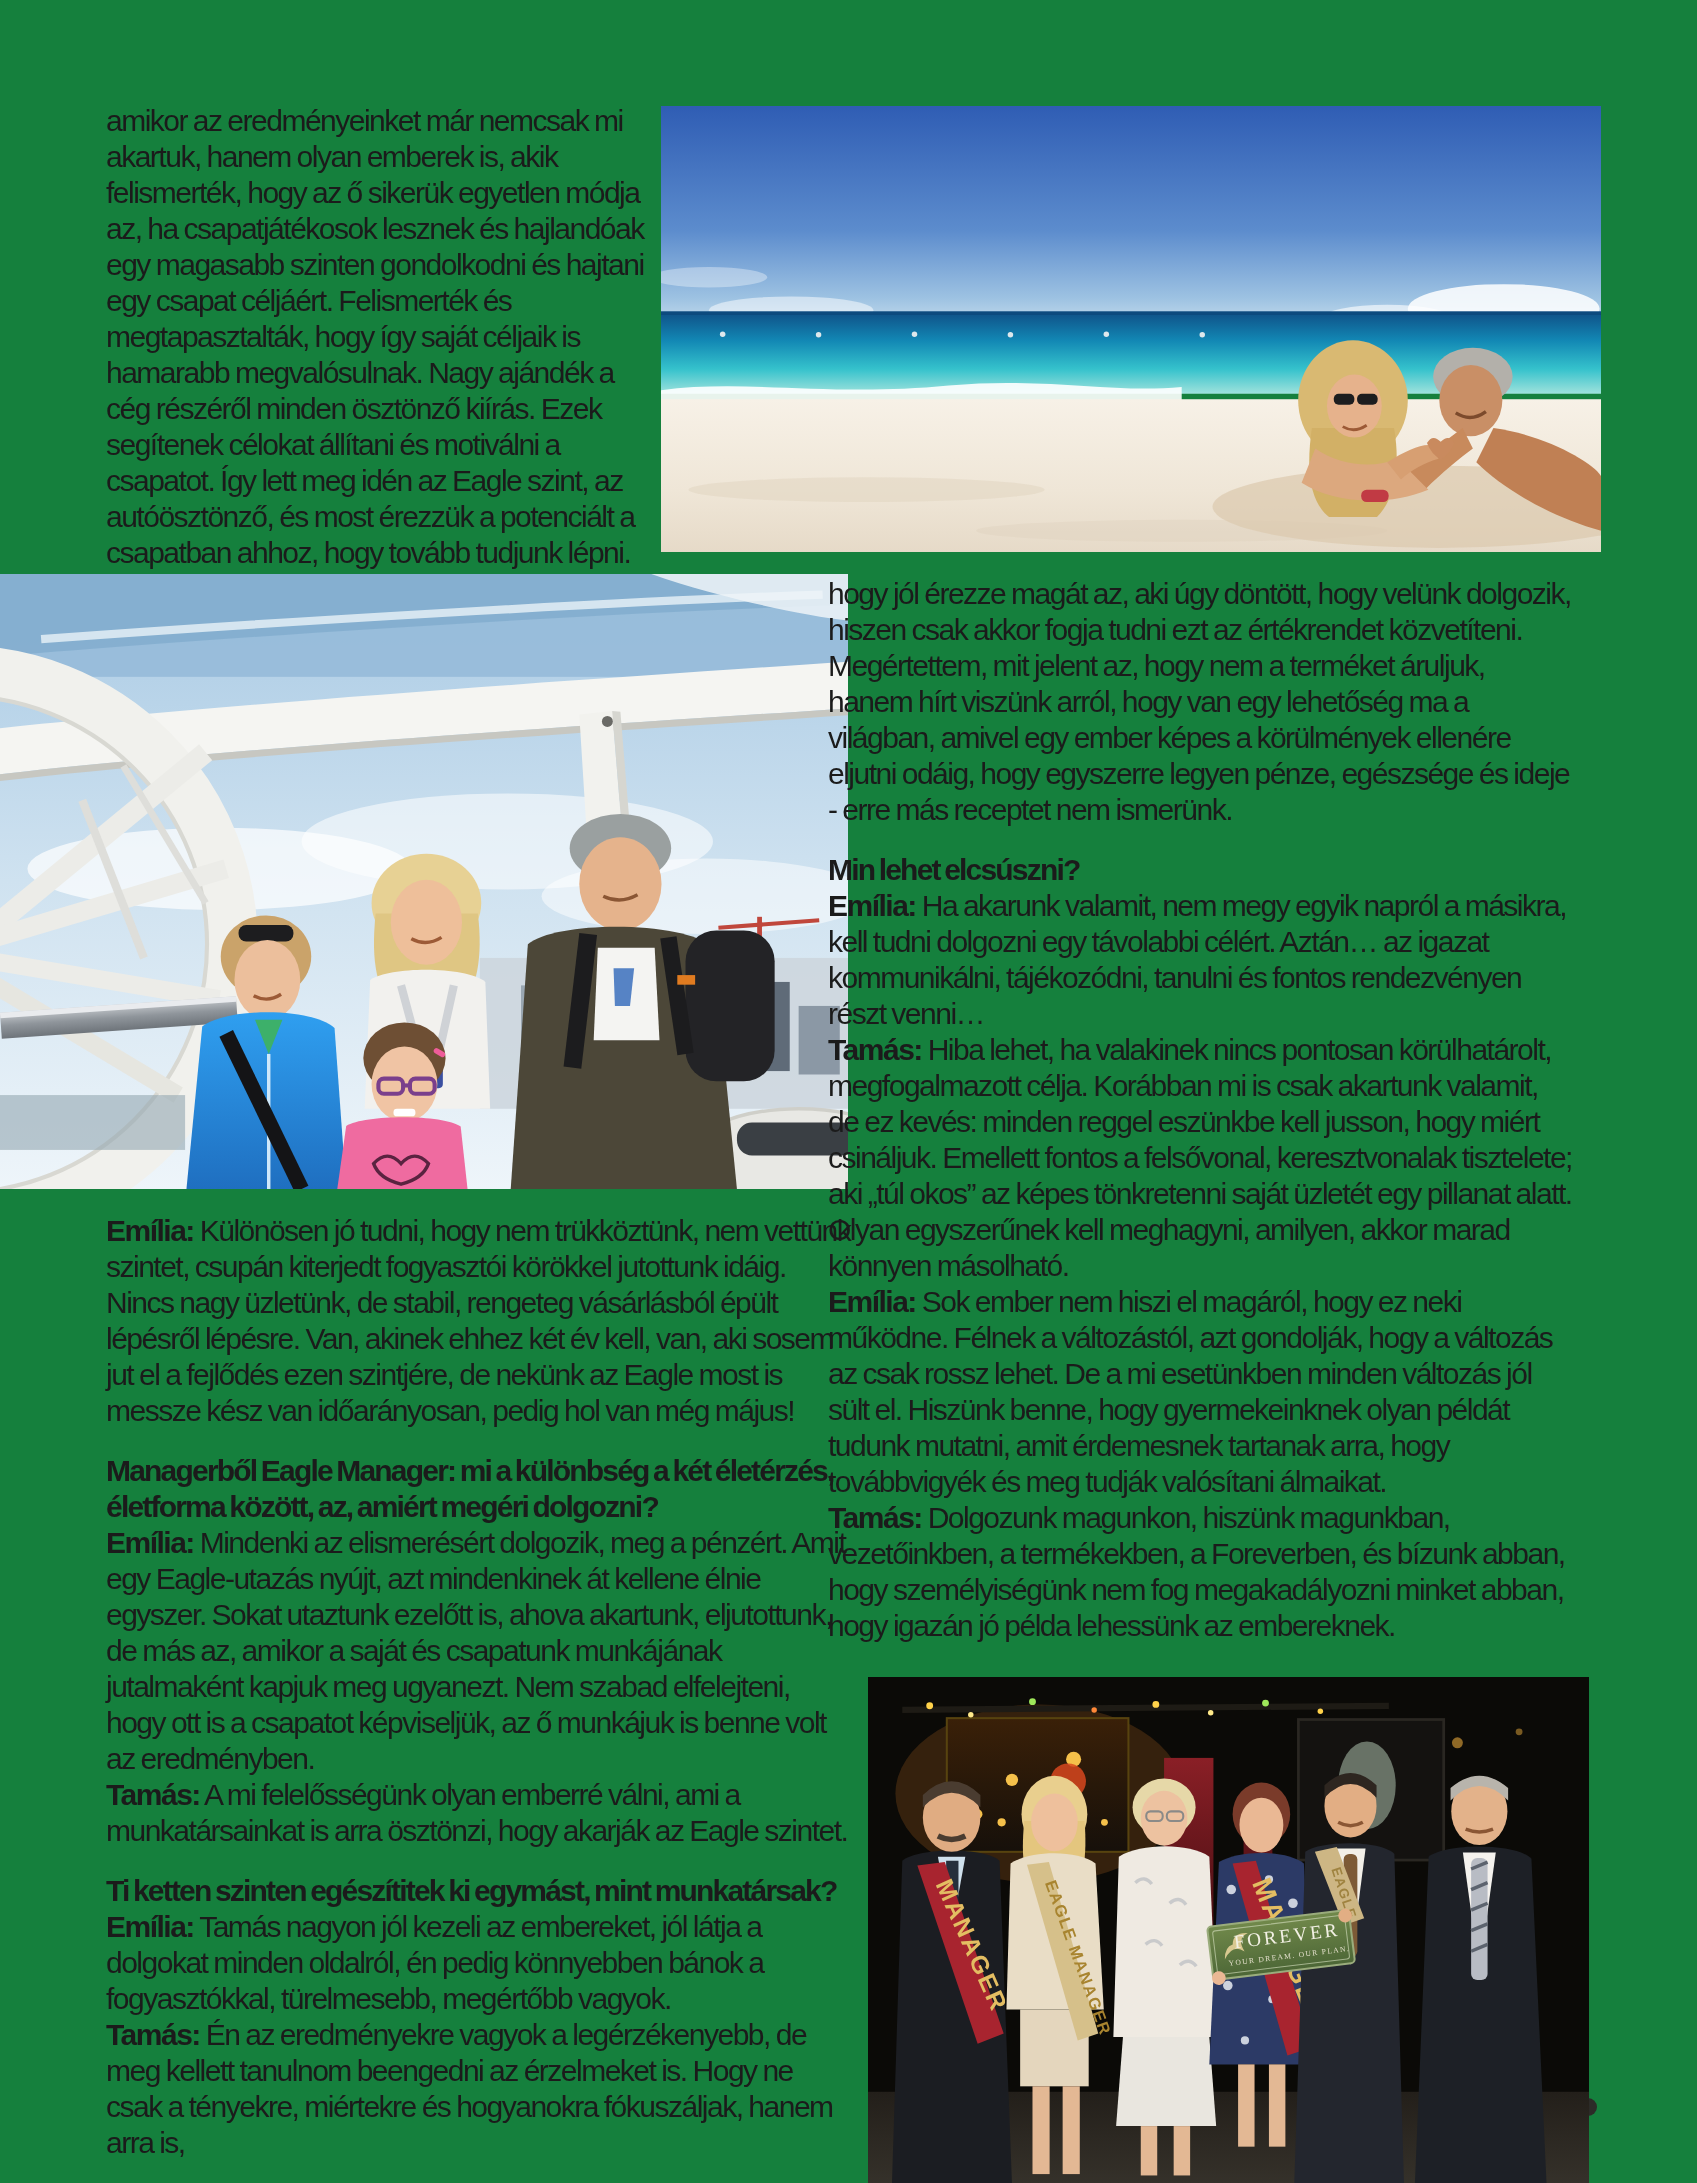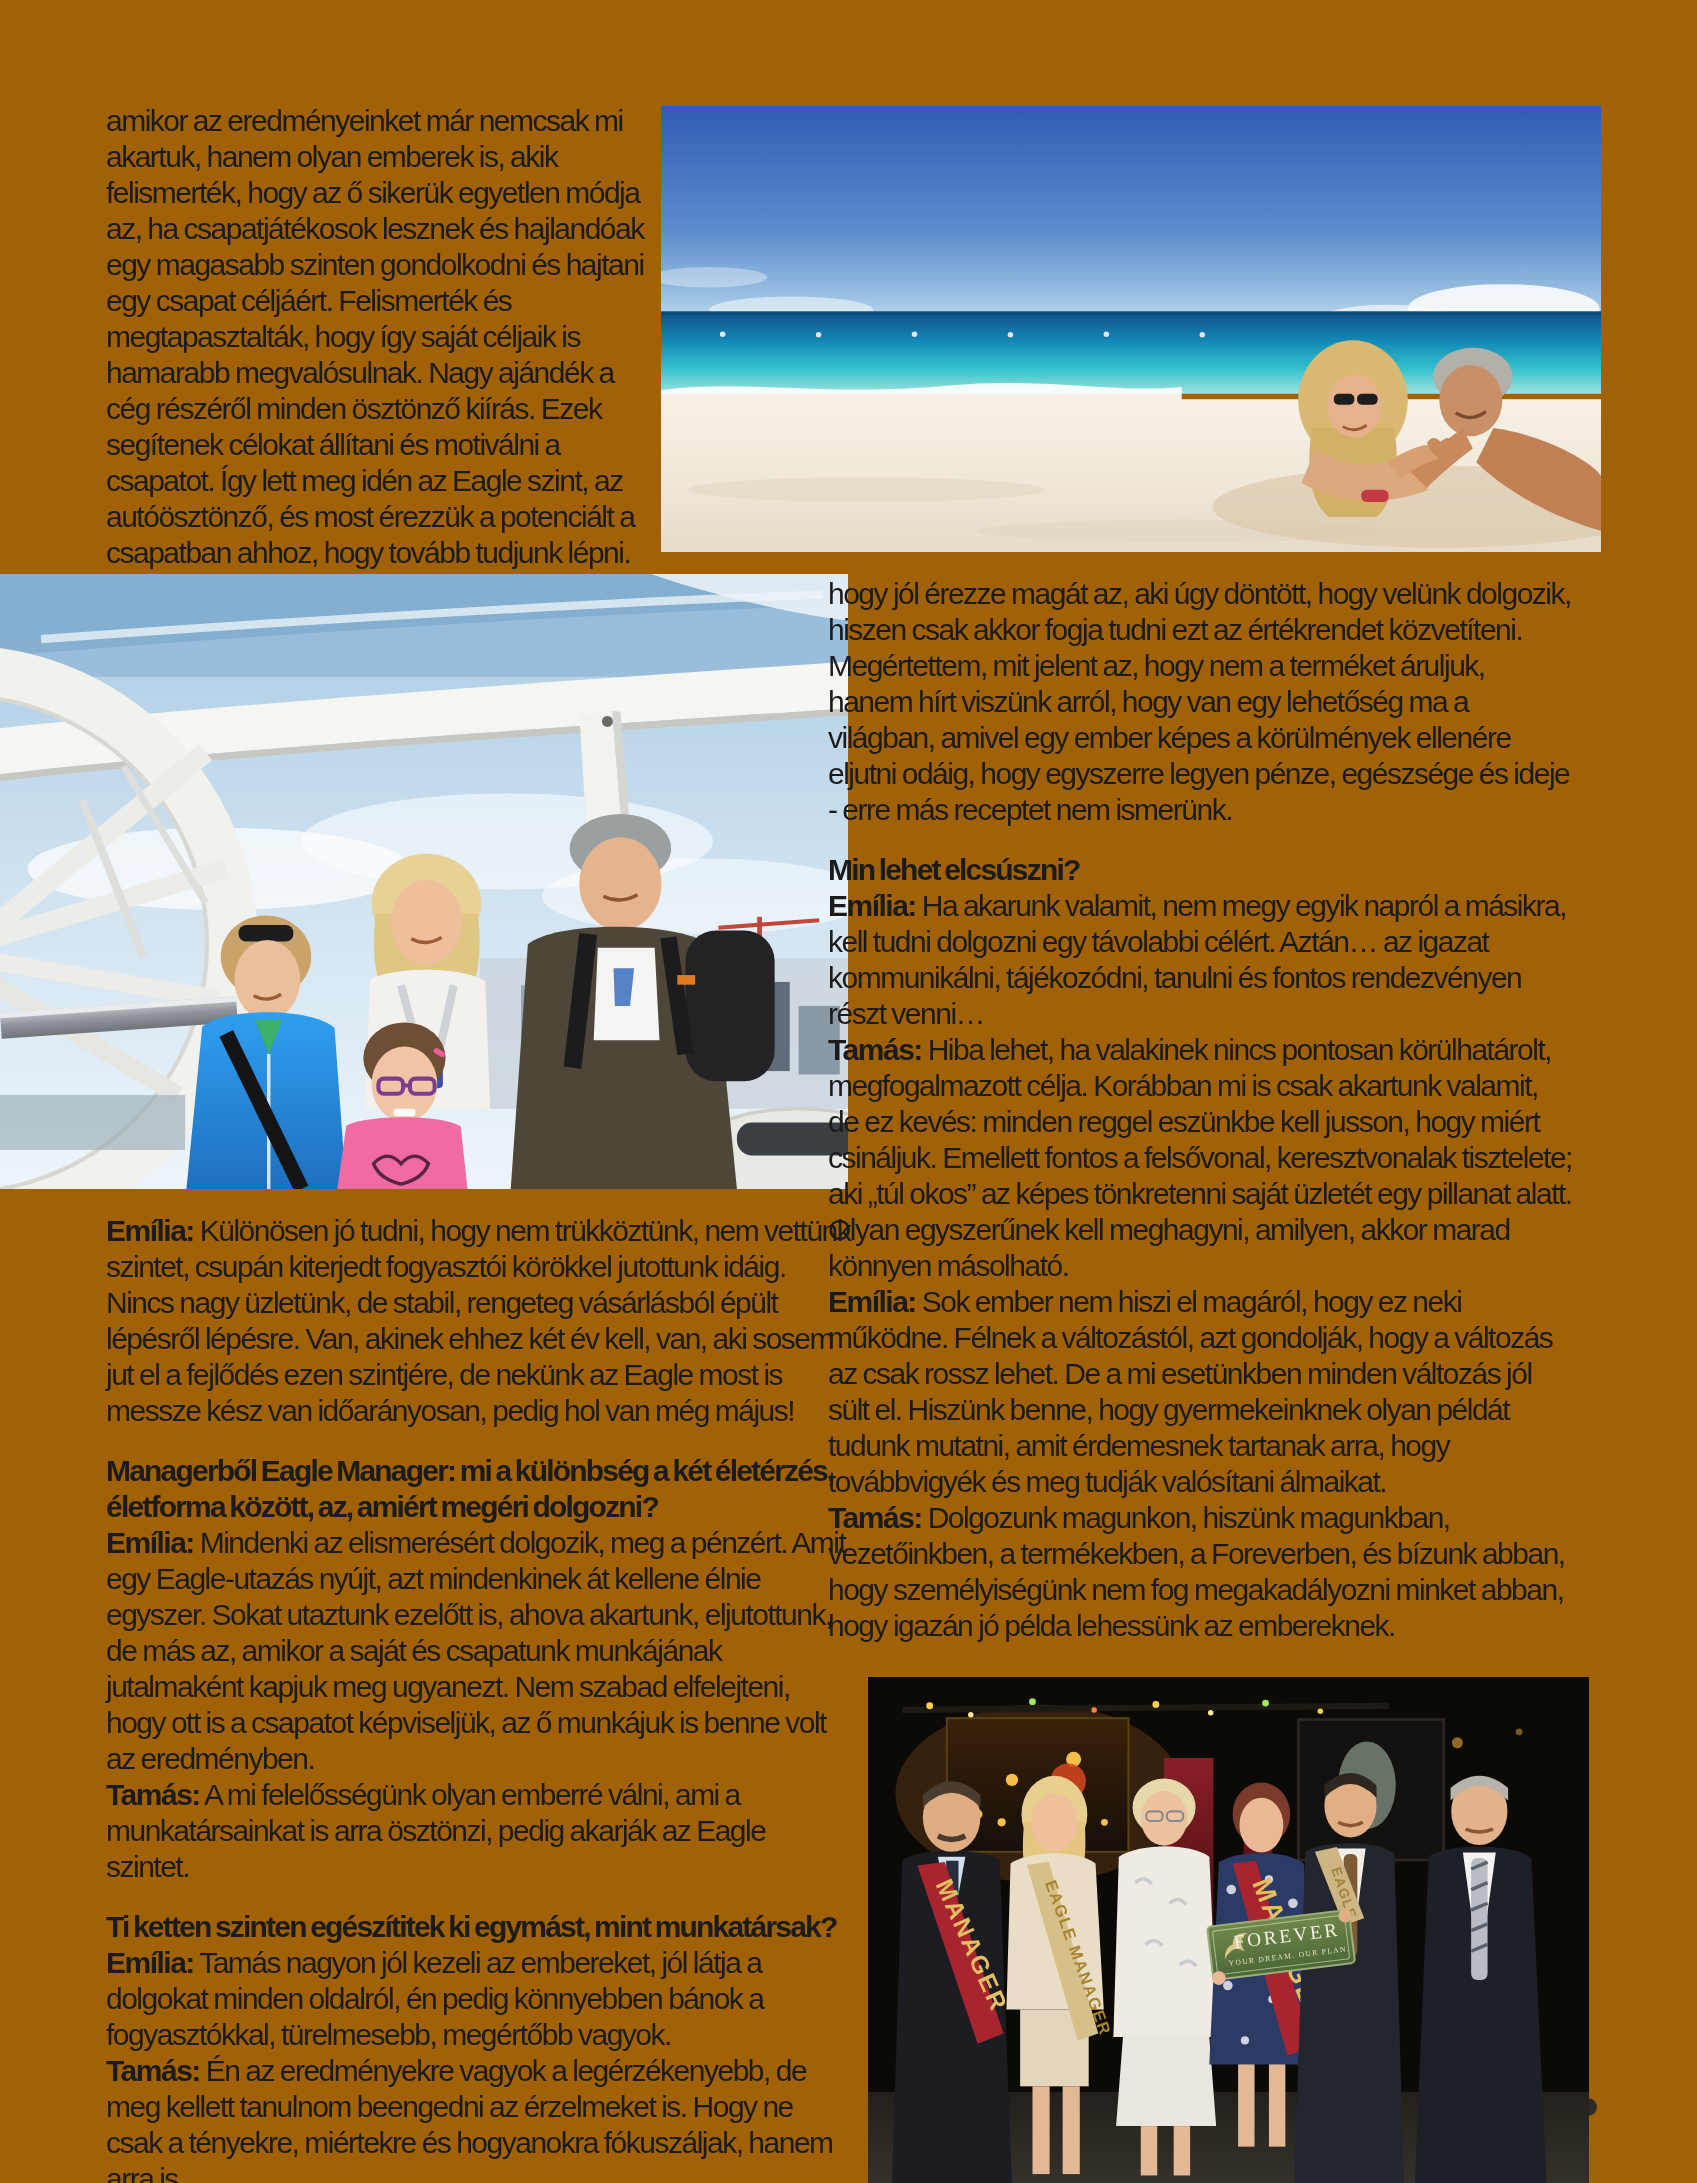--- a/index.html
+++ b/index.html
@@ -1,19 +1,19 @@
 <!DOCTYPE html>
 <html lang="hu" style="font-size:11px"><head>
 <meta charset="utf-8">
 <style>
   html,body{margin:0;padding:0;background:#e8e8e8;}
   .page{
     position:relative;
     width:1697px;height:2183px;
-    background:#a16207;
+    background:#15803d;
     overflow:hidden;
     font-family:"Liberation Sans","DejaVu Sans",sans-serif;
     color:#1b1b1b;
   }
   .textblock{
     position:absolute;
     font-size:30px;
     line-height:36px;
     letter-spacing:-1.5px;
     word-spacing:-1px;
@@ -233,21 +233,21 @@
     <p><b>Emília:</b><span> Ha akarunk valamit, nem megy egyik napról a másikra, kell tudni dolgozni egy távolabbi célért. Aztán… az igazat kommunikálni, tájékozódni, tanulni és fontos rendezvényen részt venni…</span></p>
     <p><b>Tamás:</b><span> Hiba lehet, ha valakinek nincs pontosan körülhatárolt, megfogalmazott célja. Korábban mi is csak akartunk valamit, de ez kevés: minden reggel eszünkbe kell jusson, hogy miért csináljuk. Emellett fontos a felsővonal, keresztvonalak tisztelete; aki „túl okos” az képes tönkretenni saját üzletét egy pillanat alatt. Olyan egyszerűnek kell meghagyni, amilyen, akkor marad könnyen másolható.</span></p>
     <p><b>Emília:</b><span> Sok ember nem hiszi el magáról, hogy ez neki működne. Félnek a változástól, azt gondolják, hogy a változás az csak rossz lehet. De a mi esetünkben minden változás jól sült el. Hiszünk benne, hogy gyermekeinknek olyan példát tudunk mutatni, amit érdemesnek tartanak arra, hogy továbbvigyék és meg tudják valósítani álmaikat.</span></p>
     <p><b>Tamás:</b><span> Dolgozunk magunkon, hiszünk magunkban, vezetőinkben, a termékekben, a Foreverben, és bízunk abban, hogy személyiségünk nem fog megakadályozni minket abban, hogy igazán jó példa lehessünk az embereknek.</span></p>
   </div>
 
   <div class="textblock" style="left:106px;top:1213px;width:747px;">
     <p><b>Emília:</b><span> Különösen jó tudni, hogy nem trükköztünk, nem vettünk szintet, csupán kiterjedt fogyasztói körökkel jutottunk idáig. Nincs nagy üzletünk, de stabil, rengeteg vásárlásból épült lépésről lépésre. Van, akinek ehhez két év kell, van, aki sosem jut el a fejlődés ezen szintjére, de nekünk az Eagle most is messze kész van időarányosan, pedig hol van még május!</span></p>
     <p class="h">Managerből Eagle Manager: mi a különbség a két életérzés, életforma között, az, amiért megéri dolgozni?</p>
     <p><b>Emília:</b><span> Mindenki az elismerésért dolgozik, meg a pénzért. Amit egy Eagle-utazás nyújt, azt mindenkinek át kellene élnie egyszer. Sokat utaztunk ezelőtt is, ahova akartunk, eljutottunk, de más az, amikor a saját és csapatunk munkájának jutalmaként kapjuk meg ugyanezt. Nem szabad elfelejteni, hogy ott is a csapatot képviseljük, az ő munkájuk is benne volt az eredményben.</span></p>
-    <p><b>Tamás:</b><span> A mi felelősségünk olyan emberré válni, ami a munkatársainkat is arra ösztönzi, pedig akarják az Eagle szintet.</span></p>
+    <p><b>Tamás:</b><span> A mi felelősségünk olyan emberré válni, ami a munkatársainkat is arra ösztönzi, hogy akarják az Eagle szintet.</span></p>
     <p class="h">Ti ketten szinten egészítitek ki egymást, mint munkatársak?</p>
     <p><b>Emília:</b><span> Tamás nagyon jól kezeli az embereket, jól látja a dolgokat minden oldalról, én pedig könnyebben bánok a fogyasztókkal, türelmesebb, megértőbb vagyok.</span></p>
     <p><b>Tamás:</b><span> Én az eredményekre vagyok a legérzékenyebb, de meg kellett tanulnom beengedni az érzelmeket is. Hogy ne csak a tényekre, miértekre és hogyanokra fókuszáljak, hanem arra is,</span></p>
   </div>
 
   <div class="pagenum-bubble" style="left:1579px;top:2098px;"></div>
 
   <div class="photo" style="left:868px;top:1677px;width:721px;height:506px;">
     <svg viewBox="0 0 1052 738" preserveAspectRatio="none">
       <defs>

